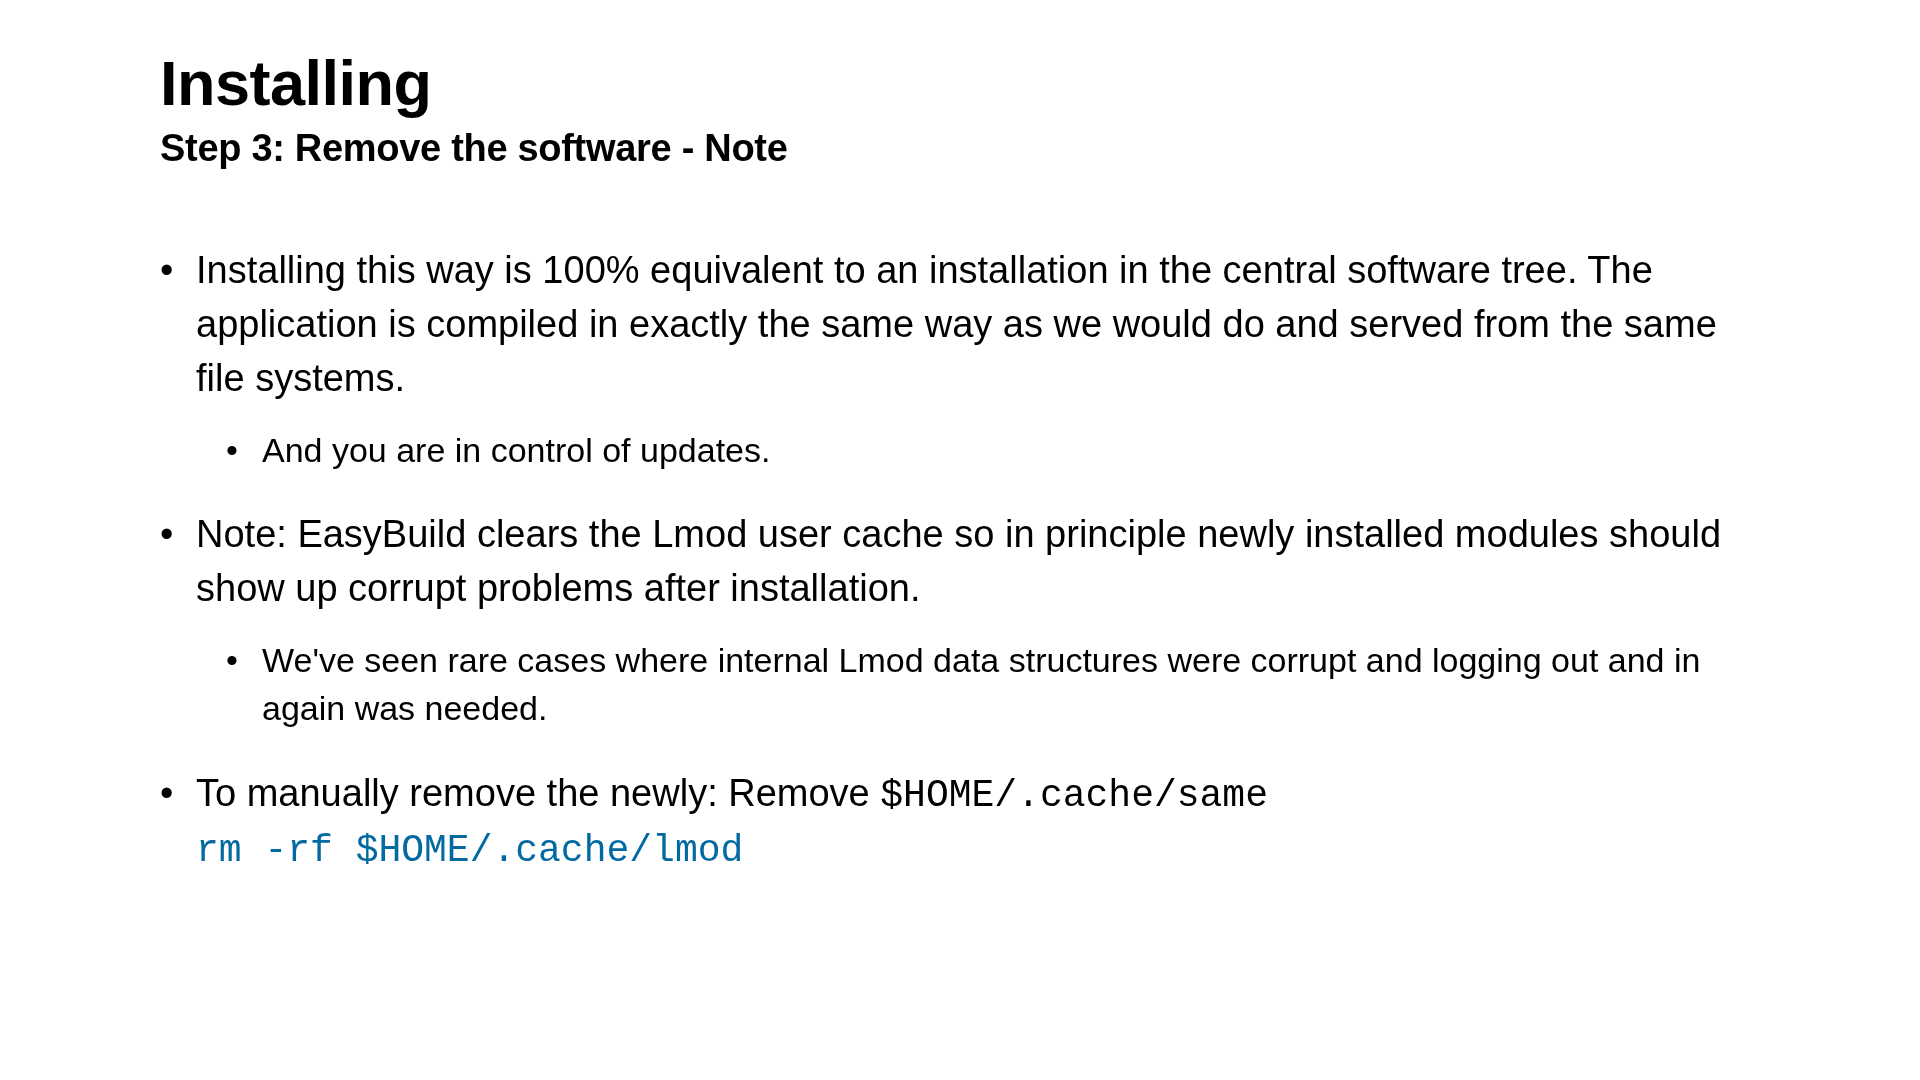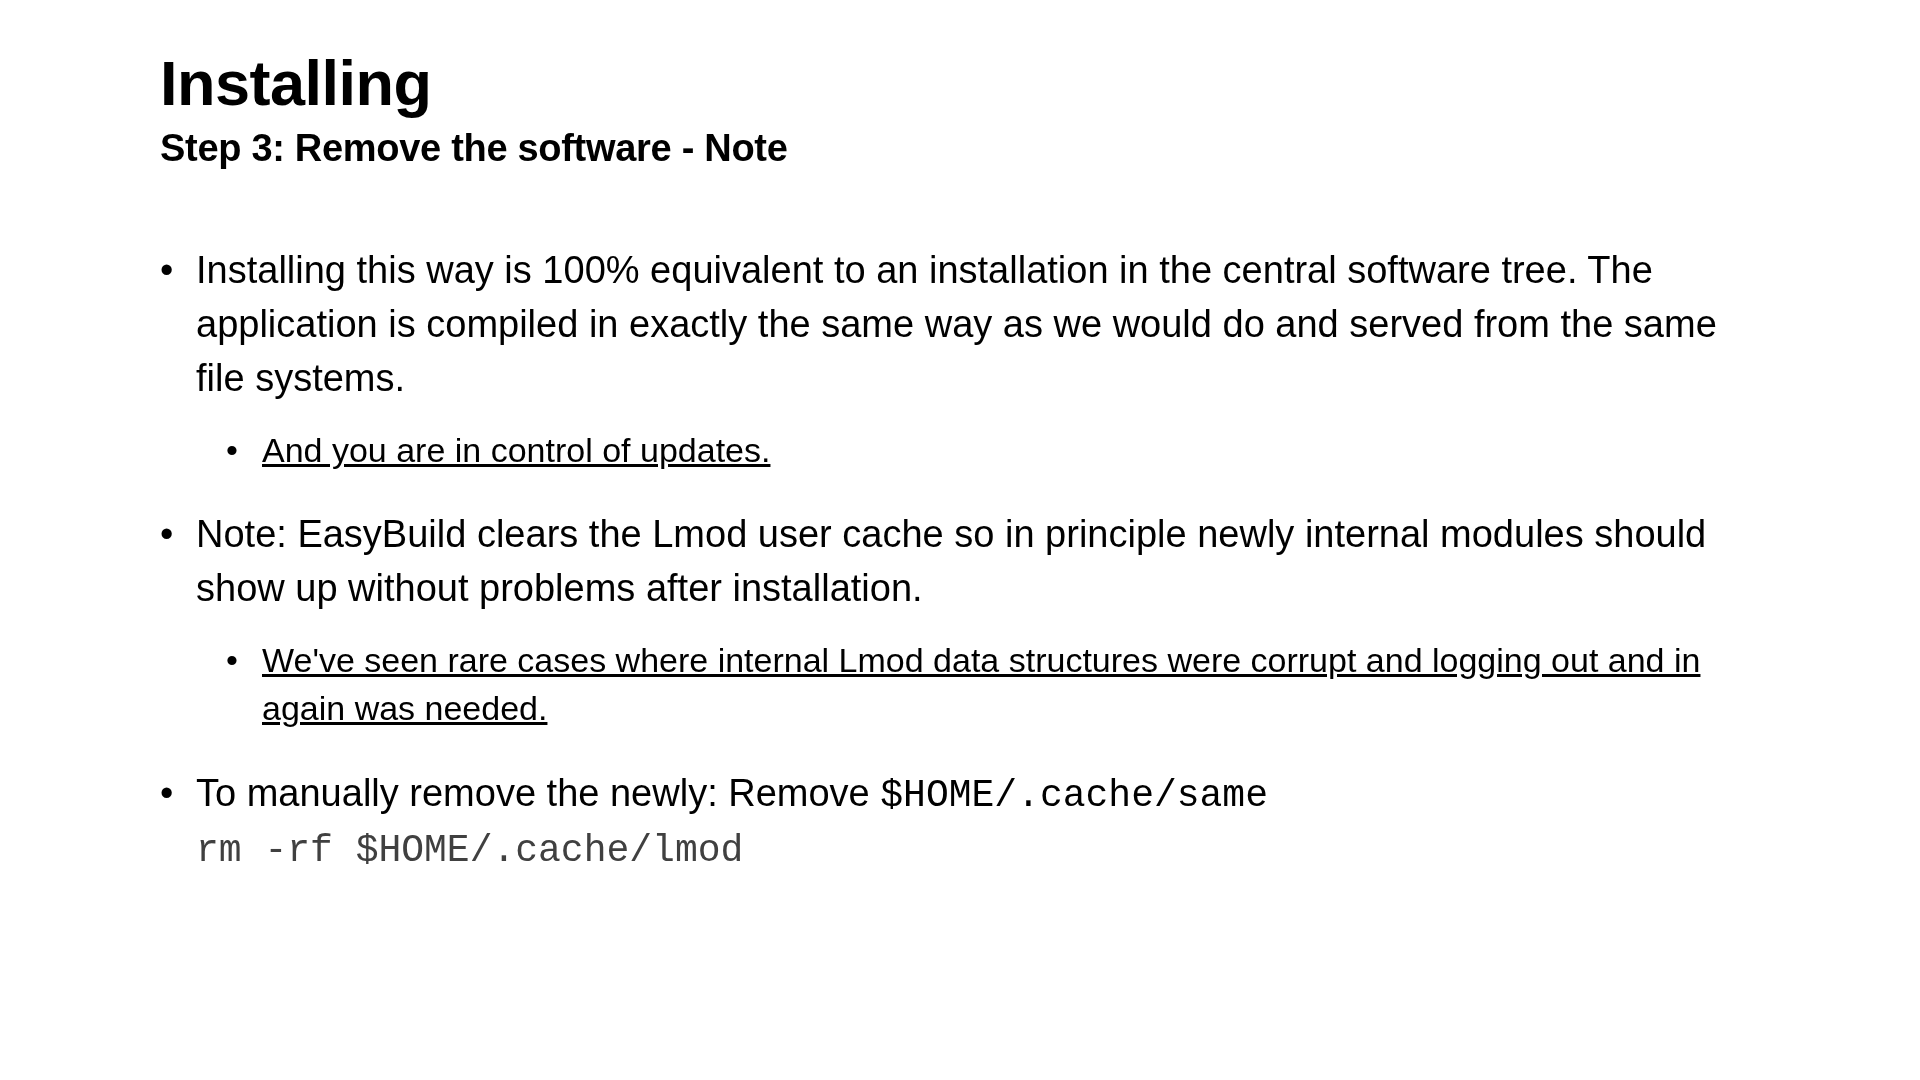--- a/index.html
+++ b/index.html
@@ -53,57 +53,56 @@
       list-style: none;
       font-size: 34px;
       line-height: 1.42;
       margin-top: 20px;
     }
     ul.sub > li {
       position: relative;
       padding-left: 36px;
       margin-left: 30px;
       margin-bottom: 0;
-      text-decoration: underline;
     }
     ul.sub > li::before {
       content: "•";
       position: absolute;
       left: 0px;
       top: 0;
       font-size: 34px;
       line-height: 1.42;
     }
     .mono {
       font-family: Consolas, "Courier New", monospace;
     }
     .cmd {
       font-family: Consolas, "Courier New", monospace;
-      color: #404040;
+      color: #0369a1;
       display: block;
       margin-top: 2px;
     }
   </style>
 </head>
 <body>
 
 <div class="title">Installing</div>
 <div class="subtitle">Step 3: Remove the software - Note</div>
 
 <ul class="top">
   <li>
     <span>Installing this way is 100% equivalent to an installation in the central software tree. The application is compiled in exactly the same way as we would do and served from the same file systems.</span>
     <ul class="sub">
       <li>
         <span>And you are in control of updates.</span>
       </li>
     </ul>
   </li>
   <li>
-    <span>Note: EasyBuild clears the Lmod user cache so in principle newly internal modules should show up without problems after installation.</span>
+    <span>Note: EasyBuild clears the Lmod user cache so in principle newly installed modules should show up corrupt problems after installation.</span>
     <ul class="sub">
       <li>
         <span>We've seen rare cases where internal Lmod data structures were corrupt and logging out and in again was needed.</span>
       </li>
     </ul>
   </li>
   <li>
     <span>To manually remove the newly: Remove </span><span class="mono">$HOME/.cache/same</span>
     <span class="cmd">rm -rf $HOME/.cache/lmod</span>
   </li>

